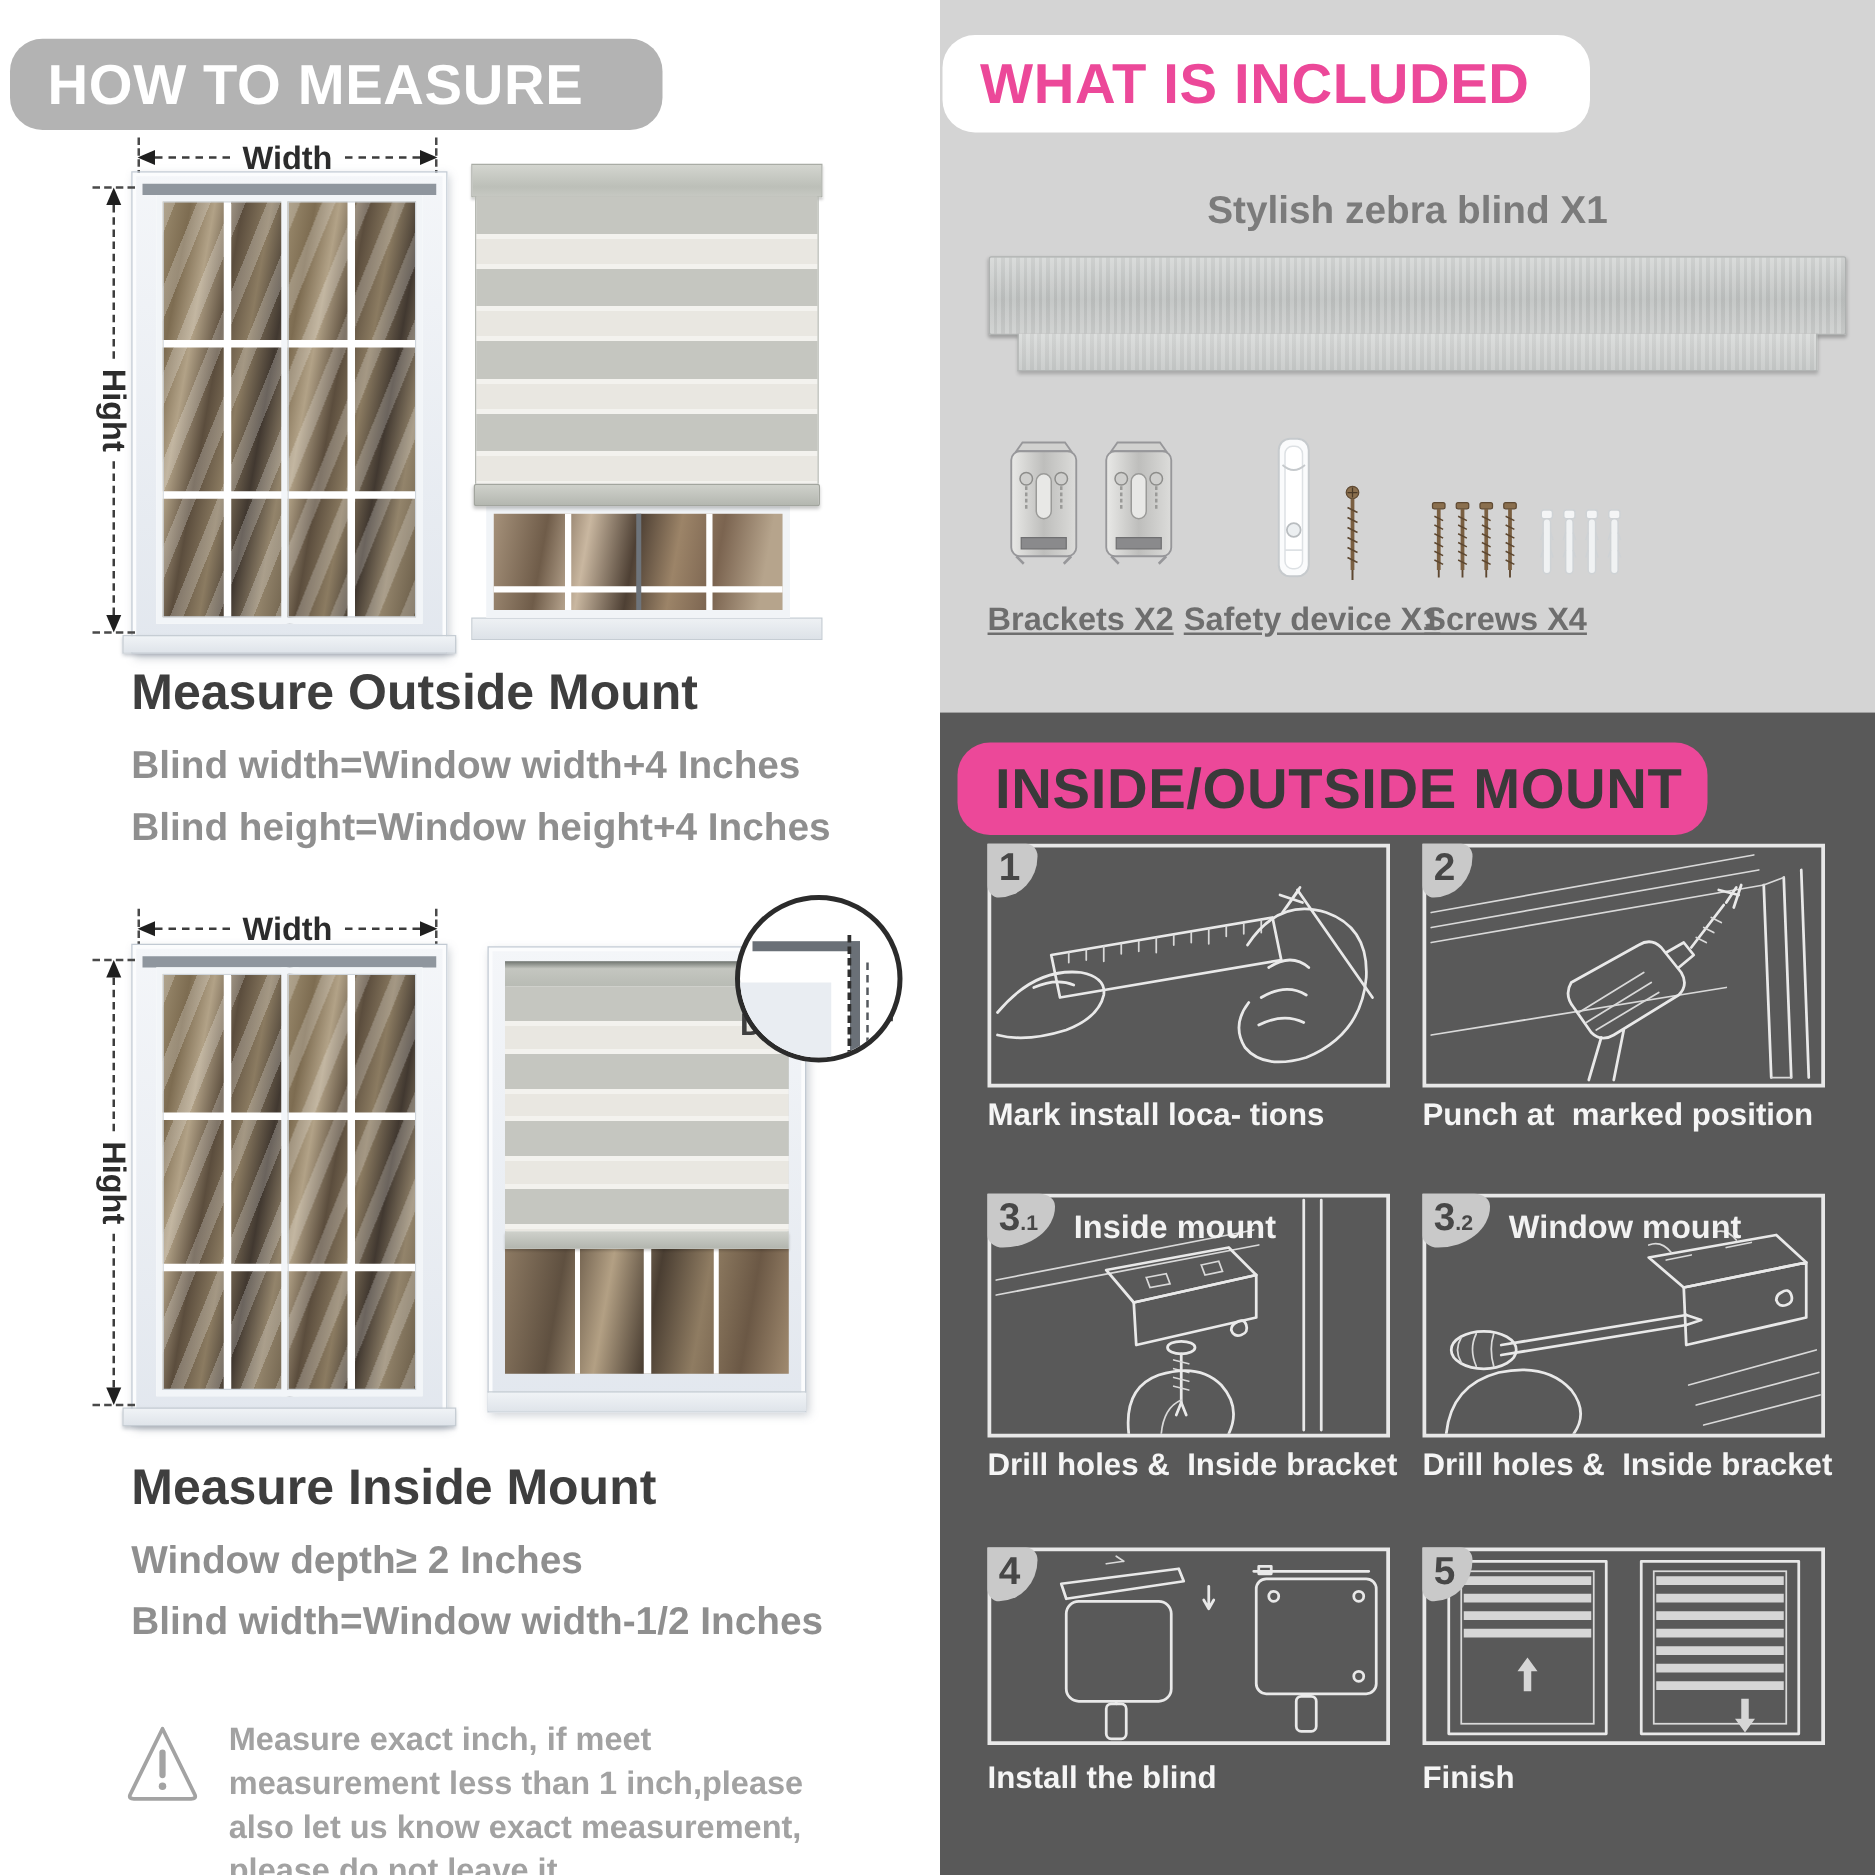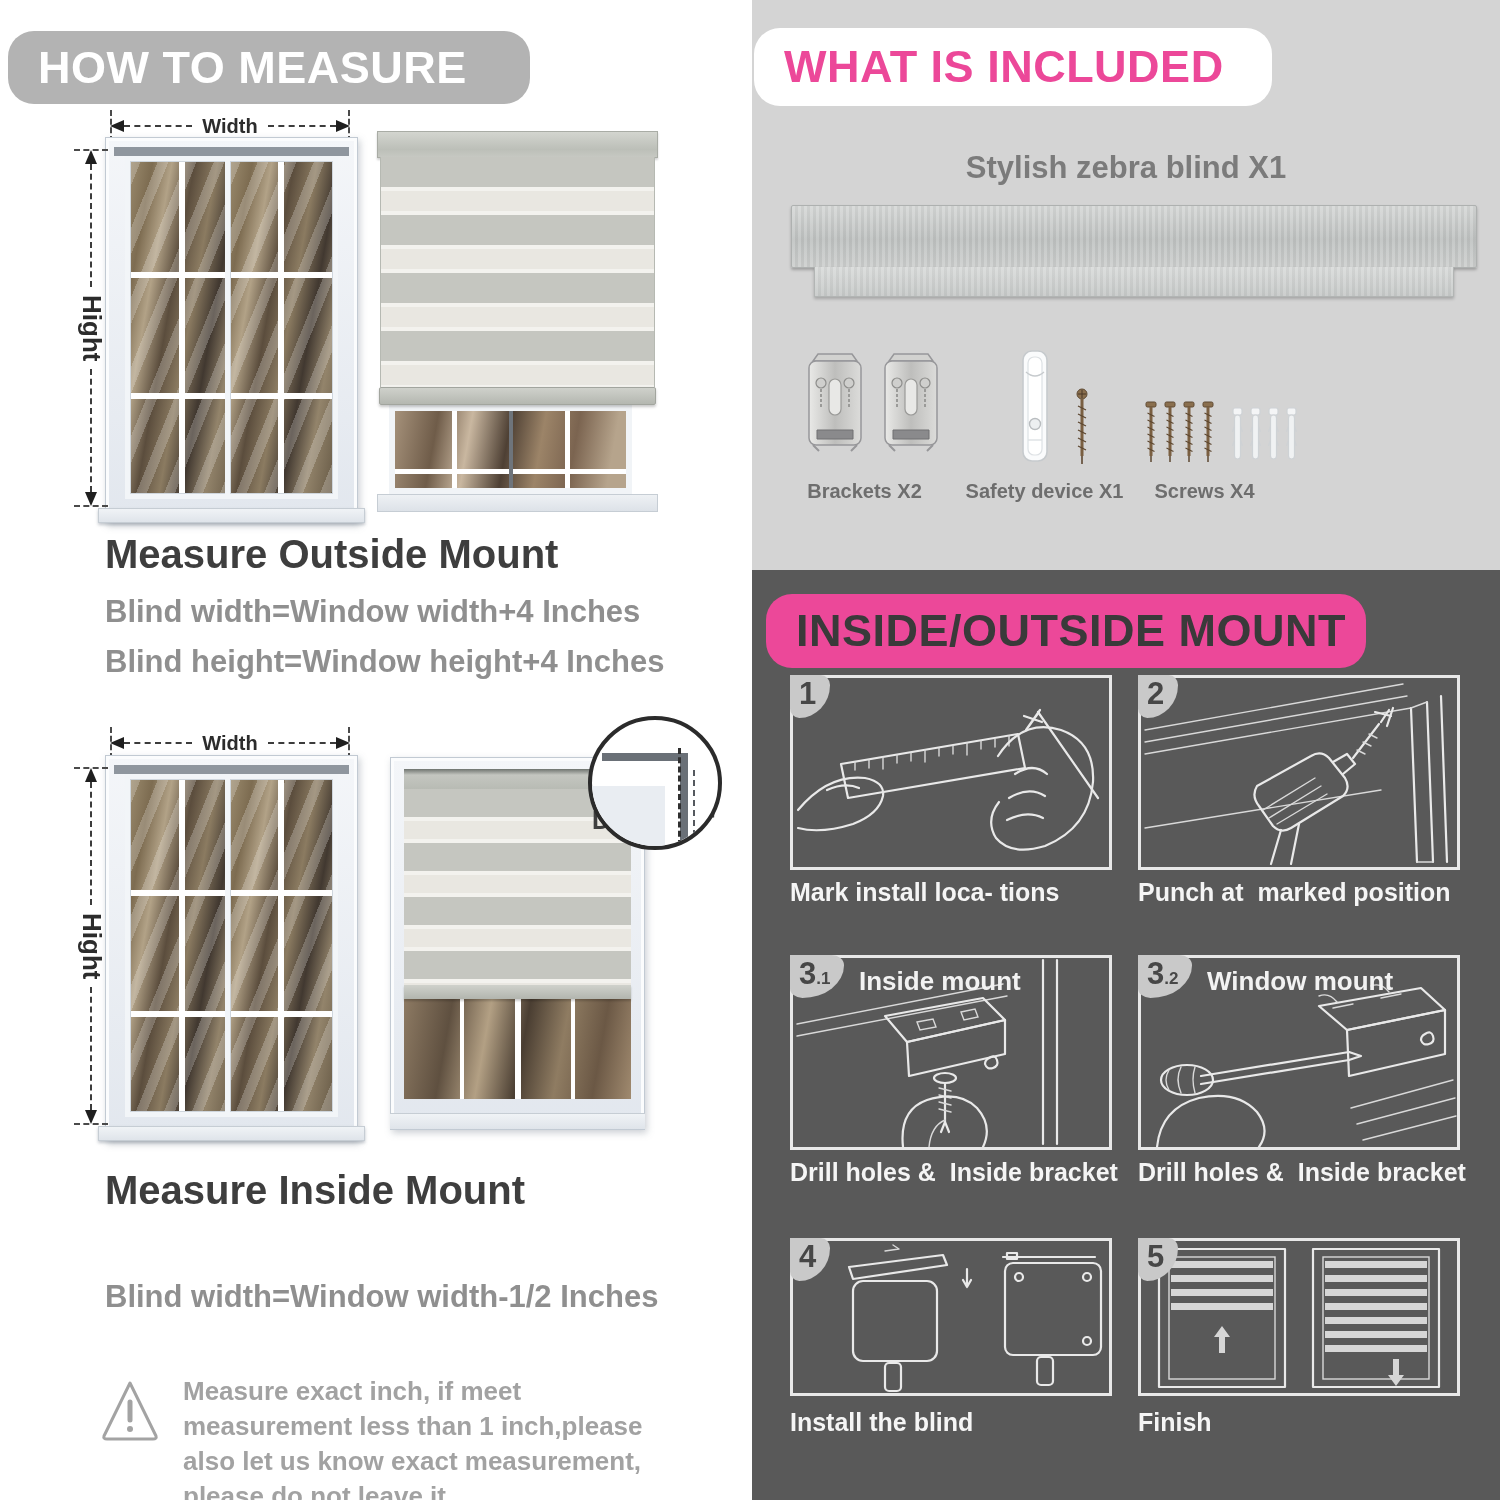--- a/index.html
+++ b/index.html
@@ -17,21 +17,21 @@
   .hdr-mount .t{color:#3a3a3a;}
   .hdr-box .t{font-size:45px;font-weight:bold;letter-spacing:.5px;padding-left:30px;white-space:nowrap;}
 
   
   .harrow{position:absolute;display:flex;align-items:center;height:26px;}
   .harrow .tick{position:absolute;top:-3px;bottom:-3px;width:0;border-left:2px dashed #4a4a4a;}
   .tick-l{left:0;} .tick-r{right:0;}
   .harrow .line{flex:1;height:0;border-top:2.5px dashed #3c3c3c;}
   .harrow .ah{width:0;height:0;border-top:6px solid transparent;border-bottom:6px solid transparent;}
   .ah-l{border-right:14px solid #1f1f1f;} .ah-r{border-left:14px solid #1f1f1f;}
-  .harrow .lab{padding:0 10px;font-weight:bold;font-size:20px;color:#2c2c2c;white-space:nowrap;}
+  .harrow .lab{padding:0 10px;font-weight:bold;font-size:26px;color:#2c2c2c;white-space:nowrap;}
 
   .varrow{position:absolute;display:flex;flex-direction:column;align-items:center;width:26px;}
   .varrow .line{flex:1;width:0;border-left:2.5px dashed #3c3c3c;}
   .varrow .ah{width:0;height:0;border-left:6px solid transparent;border-right:6px solid transparent;}
   .ah-u{border-bottom:14px solid #1f1f1f;} .ah-d{border-top:14px solid #1f1f1f;}
   .varrow .lab{writing-mode:vertical-rl;font-weight:bold;font-size:26px;color:#2c2c2c;padding:8px 0;}
   .varrow .htick{position:absolute;left:-4px;right:-4px;height:0;border-top:2px dashed #4a4a4a;}
 
   
   .window{position:absolute;}
@@ -121,21 +121,21 @@
         background:
           repeating-linear-gradient(90deg,rgba(255,255,255,.10) 0 3px,rgba(0,0,0,.04) 3px 6px),
           linear-gradient(180deg,#d6d8d7,#bfc2c1 55%,#cdcfce);
         border:1px solid #aeb1b0;box-shadow:0 2px 3px rgba(0,0,0,.25);}
   .headrail-lip{position:absolute;left:62px;right:46px;top:267px;height:29px;
         background:
           repeating-linear-gradient(90deg,rgba(255,255,255,.10) 0 3px,rgba(0,0,0,.03) 3px 6px),
           linear-gradient(180deg,#d9dbda,#c6c9c8);
         border:1px solid #b2b5b4;border-top:none;box-shadow:0 2px 3px rgba(0,0,0,.22);}
   .comp-group{position:absolute;display:flex;align-items:flex-end;}
-  .comp-label{position:absolute;top:480px;text-align:center;font-size:20px;font-weight:bold;color:#6e6e6e;white-space:nowrap;}
+  .comp-label{position:absolute;top:480px;text-align:center;font-size:26px;font-weight:bold;color:#6e6e6e;white-space:nowrap;text-decoration:underline;}
 
   
   .sec-mount{position:absolute;left:752px;top:570px;width:748px;height:930px;background:#595959;}
   .panel{position:absolute;width:322px;border:3px solid #e8e8e8;box-sizing:border-box;}
   .panel svg{position:absolute;inset:0;width:100%;height:100%;}
   .badge{position:absolute;left:-3px;top:-3px;height:42px;background:#c9c9c9;color:#474747;
          border-radius:0 30% 100% 30%;display:flex;align-items:flex-start;padding:1px 14px 0 9px;z-index:2;}
   .badge .bn{font-size:31px;font-weight:bold;line-height:36px;}
   .badge .bs{font-size:17px;font-weight:bold;line-height:17px;margin-top:14px;}
   .ptitle{position:absolute;left:66px;top:8px;font-size:26px;font-weight:bold;color:#f2f2f2;z-index:2;white-space:nowrap;}
@@ -244,20 +244,21 @@
 
     <div class="depth-circle">
       <div class="dc-glass"></div>
       <div class="dc-frame"></div>
       <div class="dc-dash"></div>
       <div class="dc-dash2"></div>
     </div>
     <div class="depth-label">Depth ≥ 2"</div>
 
     <div class="m-heading" style="top:1168px;">Measure Inside Mount</div>
+    <div class="m-line" style="top:1230px;">Window depth≥ 2 Inches</div>
     <div class="m-line" style="top:1279px;">Blind width=Window width-1/2 Inches</div>
 
     <svg class="abs" style="left:100px;top:1378px;" width="60" height="66" viewBox="0 0 60 66">
       <path d="M30 5 L56 58 Q57 61 53 61 L7 61 Q3 61 4 58 Z" fill="none" stroke="#a3a3a3" stroke-width="3" stroke-linejoin="round"></path>
       <line x1="30" y1="24" x2="30" y2="42" stroke="#a3a3a3" stroke-width="5" stroke-linecap="round"></line>
       <circle cx="30" cy="51" r="3" fill="#a3a3a3"></circle>
     </svg>
     <div class="warn-text">Measure exact inch, if meet measurement less than 1 inch,please also let us know exact measurement, please do not leave it</div>
   </div>
 

